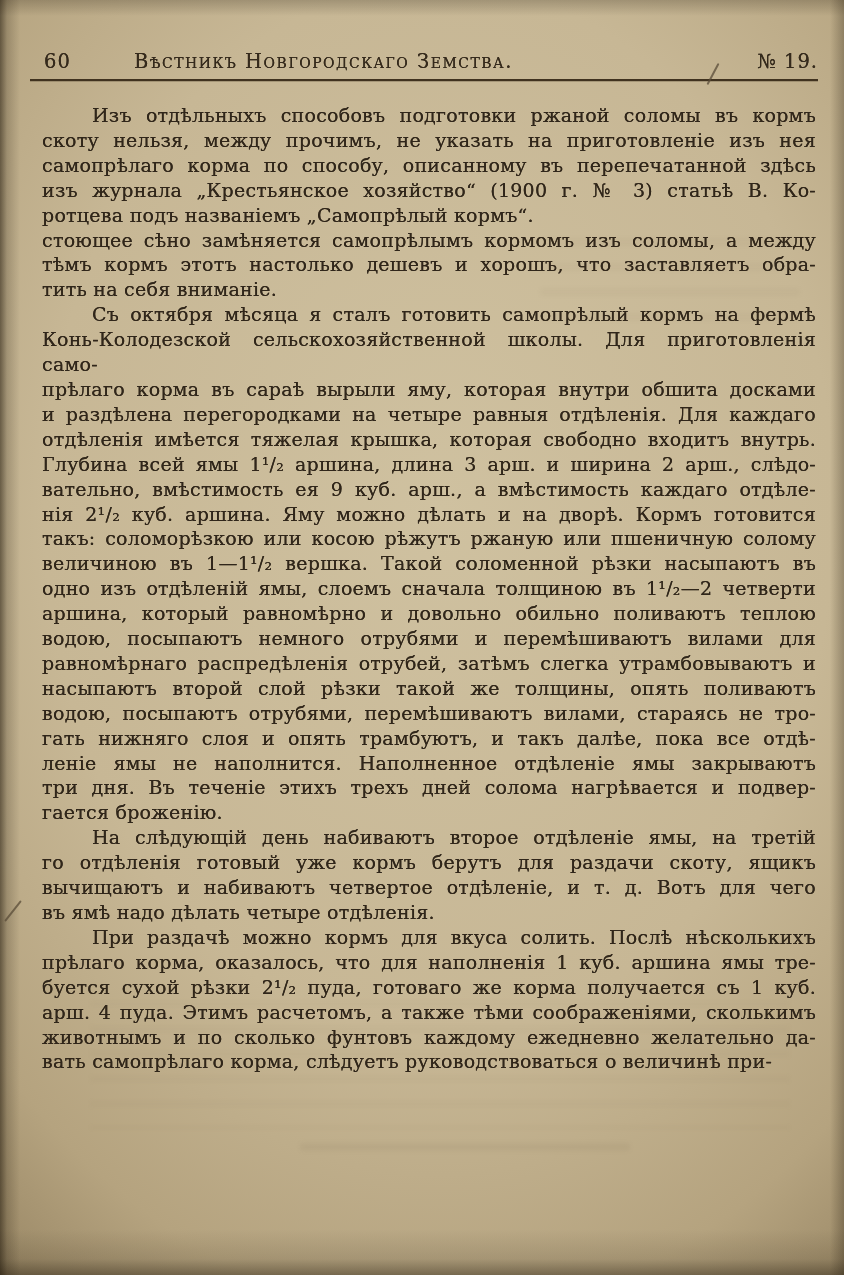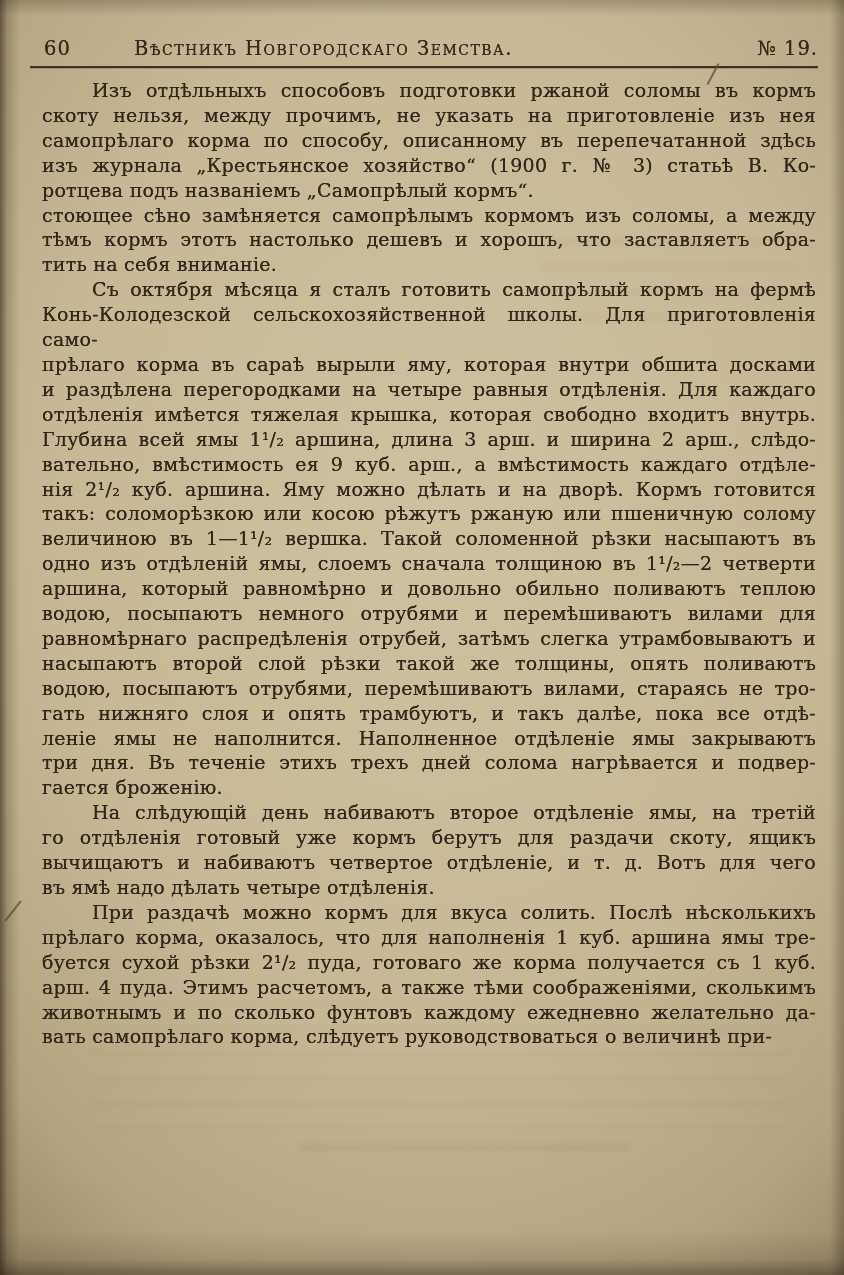--- a/index.html
+++ b/index.html
@@ -13,42 +13,42 @@
     background:
       linear-gradient(90deg, rgba(28,20,8,0.55) 0px, rgba(28,20,8,0.20) 7px, rgba(28,20,8,0) 20px),
       linear-gradient(270deg, rgba(28,20,8,0.28) 0px, rgba(28,20,8,0) 14px),
       linear-gradient(0deg, rgba(28,20,8,0.42) 0px, rgba(28,20,8,0.12) 16px, rgba(28,20,8,0) 46px),
       linear-gradient(180deg, rgba(28,20,8,0.22) 0px, rgba(28,20,8,0) 16px),
       radial-gradient(ellipse 85% 75% at 52% 40%, #cfc1a0 0%, #c7b795 55%, #b5a37f 84%, #9a8866 100%);
   }
   header.masthead {
     display: flex;
     align-items: baseline;
-    padding: 16px 26px 0 44px;
+    padding: 50px 26px 0 44px;
     font-size: 19.5px;
     color: #352a1c;
     text-shadow: 0 0 0.5px #352a1c;
   }
   .page-num { width: 90px; letter-spacing: 1px; }
   .journal-title {
     flex: 1;
     text-align: left;
     font-variant: small-caps;
     letter-spacing: 1.5px;
     white-space: nowrap;
   }
-  .issue-num { width: 90px; text-align: right; letter-spacing: 1px; margin-top: 21px; }
+  .issue-num { width: 90px; text-align: right; letter-spacing: 1px; }
   .head-rule {
     margin: 6px 26px 0 30px;
     height: 0;
     border-bottom: 2.6px solid #40321f;
     box-shadow: 0 1px 0 rgba(64,50,31,0.25);
   }
   main.article {
-    margin: 10px 28px 0 42px;
+    margin: 22px 28px 0 42px;
     font-size: 19px;
     line-height: 24.9px;
     letter-spacing: 0.25px;
     text-shadow: 0 0 0.55px rgba(43,33,21,0.9);
   }
   .line { text-align: justify; text-align-last: justify; white-space: normal; }
   .line.first { text-indent: 50px; }
   .line.last { text-align: left; text-align-last: left; }
   .pencil-mark {
     position: absolute;

